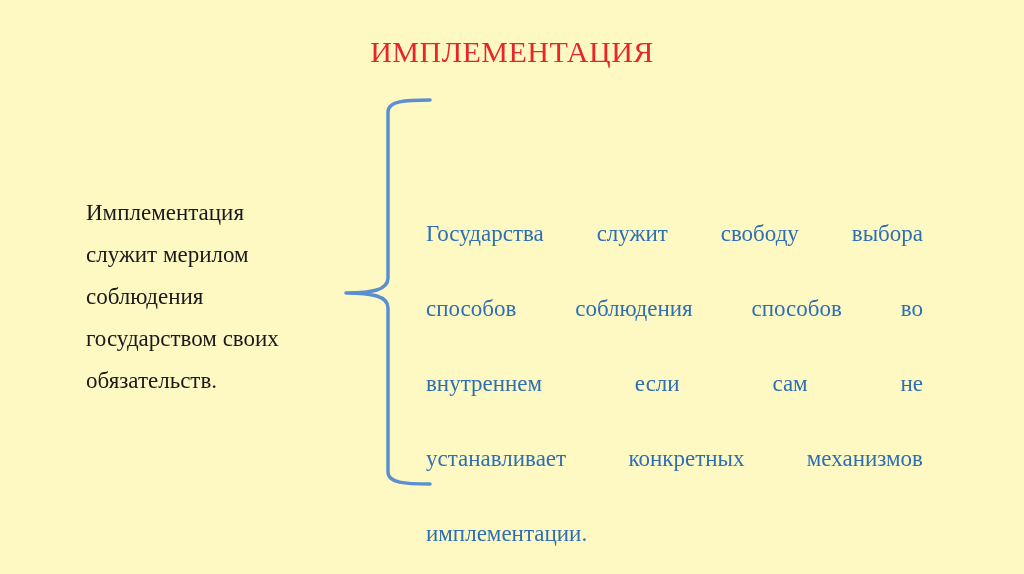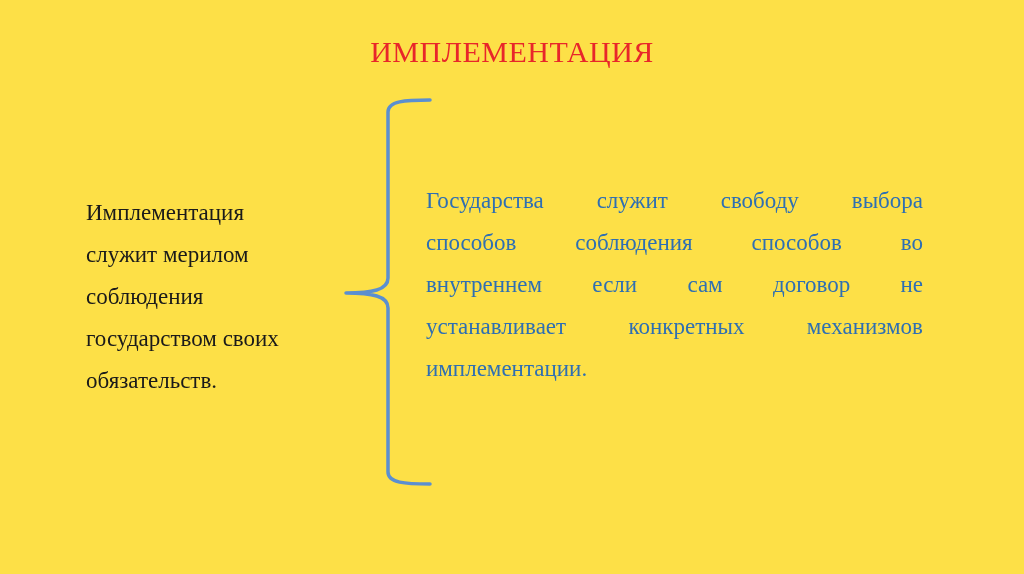--- a/index.html
+++ b/index.html
@@ -4,21 +4,21 @@
   <style>
     html, body {
       margin: 0;
       padding: 0;
       background: #ffffff;
     }
     .slide {
       position: relative;
       width: 1024px;
       height: 574px;
-      background: #fde047;
+      background: #fef9c3;
       overflow: hidden;
       font-family: "DejaVu Serif", "Liberation Serif", serif;
     }
     .title {
       position: absolute;
       left: 0;
       top: 32px;
       width: 1024px;
       text-align: center;
       font-family: "Liberation Serif", "DejaVu Serif", serif;
@@ -57,20 +57,21 @@
       font-family: "Liberation Serif", "DejaVu Serif", serif;
       font-size: 23px;
       line-height: 42px;
       color: #2e6fb3;
     }
     .right-text .line {
       display: flex;
       justify-content: space-between;
       white-space: nowrap;
       height: 42px;
+      margin-top: 33px;
     }
     .right-text .line.last {
       justify-content: flex-start;
       text-align: center;
     }
   </style>
 </head>
 <body>
 
 <div class="slide">
@@ -105,21 +106,20 @@
     <div class="line">
       <span>способов</span>
       <span>соблюдения</span>
       <span>способов</span>
       <span>во</span>
     </div>
     <div class="line">
       <span>внутреннем</span>
       <span>если</span>
       <span>сам</span>
-      <span>договор</span>
       <span>не</span>
     </div>
     <div class="line">
       <span>устанавливает</span>
       <span>конкретных</span>
       <span>механизмов</span>
     </div>
     <div class="line last">
       <span>имплементации.</span>
     </div>

